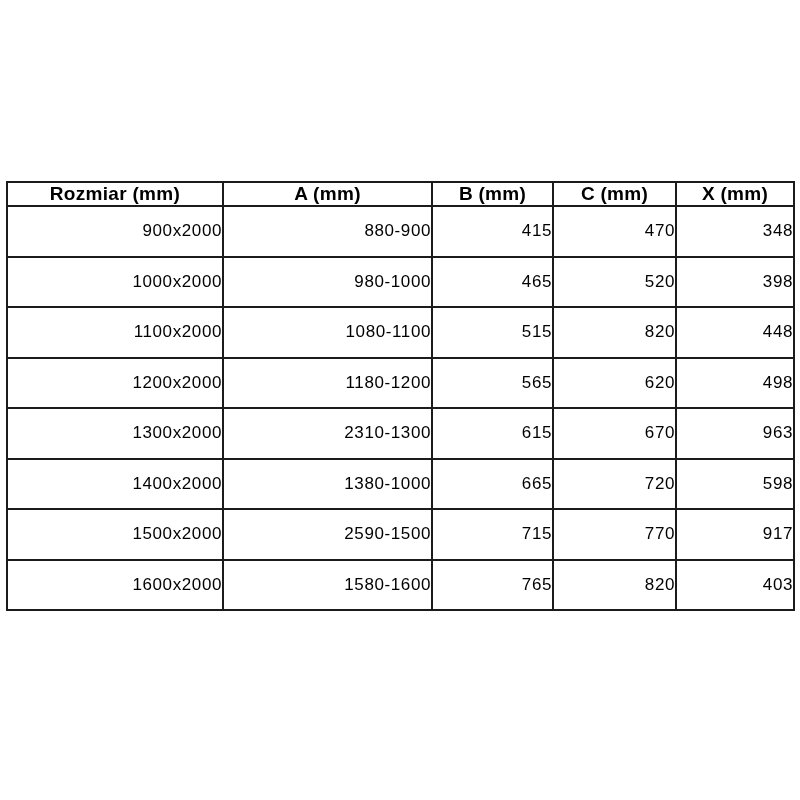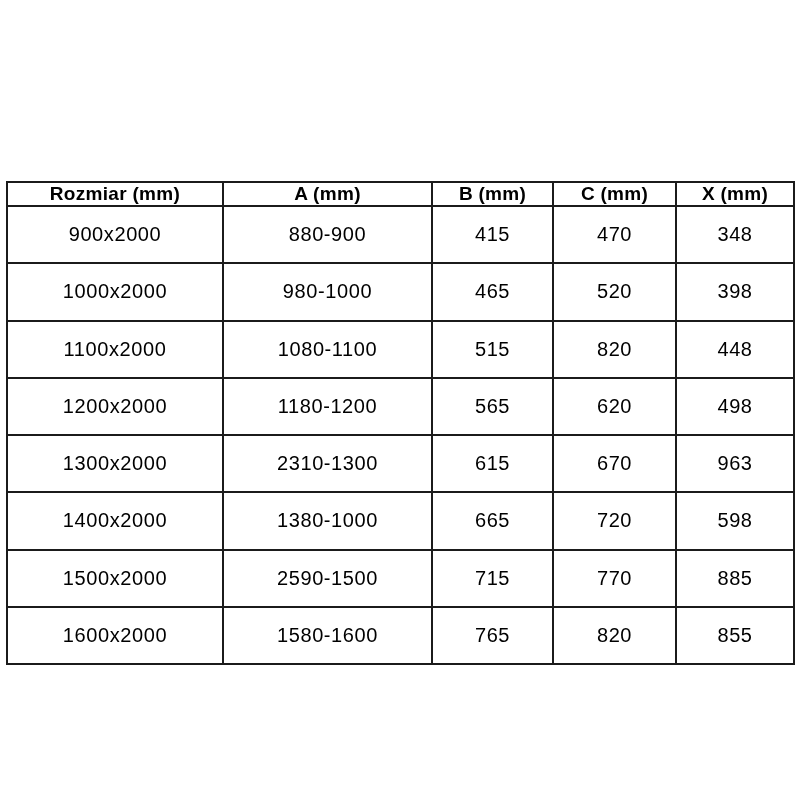--- a/index.html
+++ b/index.html
@@ -15,42 +15,43 @@
     width: 800px;
     height: 800px;
     background: #ffffff;
     overflow: hidden;
   }
   table.spec-table {
     position: absolute;
     left: 6px;
     top: 181px;
     width: 787px;
-    height: 484px;
+    height: 430px;
     border-collapse: collapse;
     table-layout: fixed;
   }
   .spec-table th,
   .spec-table td {
     border: 2px solid #1b1b1b;
     text-align: center;
     vertical-align: middle;
     color: #000000;
     padding: 0;
     background: #ffffff;
   }
   .spec-table th {
     font-weight: bold;
     font-size: 19px;
     letter-spacing: 0.3px;
   }
   .spec-table td {
     font-weight: normal;
-    font-size: 20px;
+    font-size: 17px;
     letter-spacing: 0.6px;
+    text-align: right;
   }
 </style>
 </head>
 <body>
 
 <div class="canvas">
   <table class="spec-table">
     <colgroup>
       <col style="width:216px">
       <col style="width:209px">
@@ -108,24 +109,24 @@
           <td>1380-1000</td>
           <td>665</td>
           <td>720</td>
           <td>598</td>
         </tr>
         <tr>
           <td>1500x2000</td>
           <td>2590-1500</td>
           <td>715</td>
           <td>770</td>
-          <td>885</td>
+          <td>917</td>
         </tr>
         <tr>
           <td>1600x2000</td>
           <td>1580-1600</td>
           <td>765</td>
           <td>820</td>
-          <td>855</td>
+          <td>403</td>
         </tr>
       </tbody>
   </table>
 </div>
 
 </body></html>

